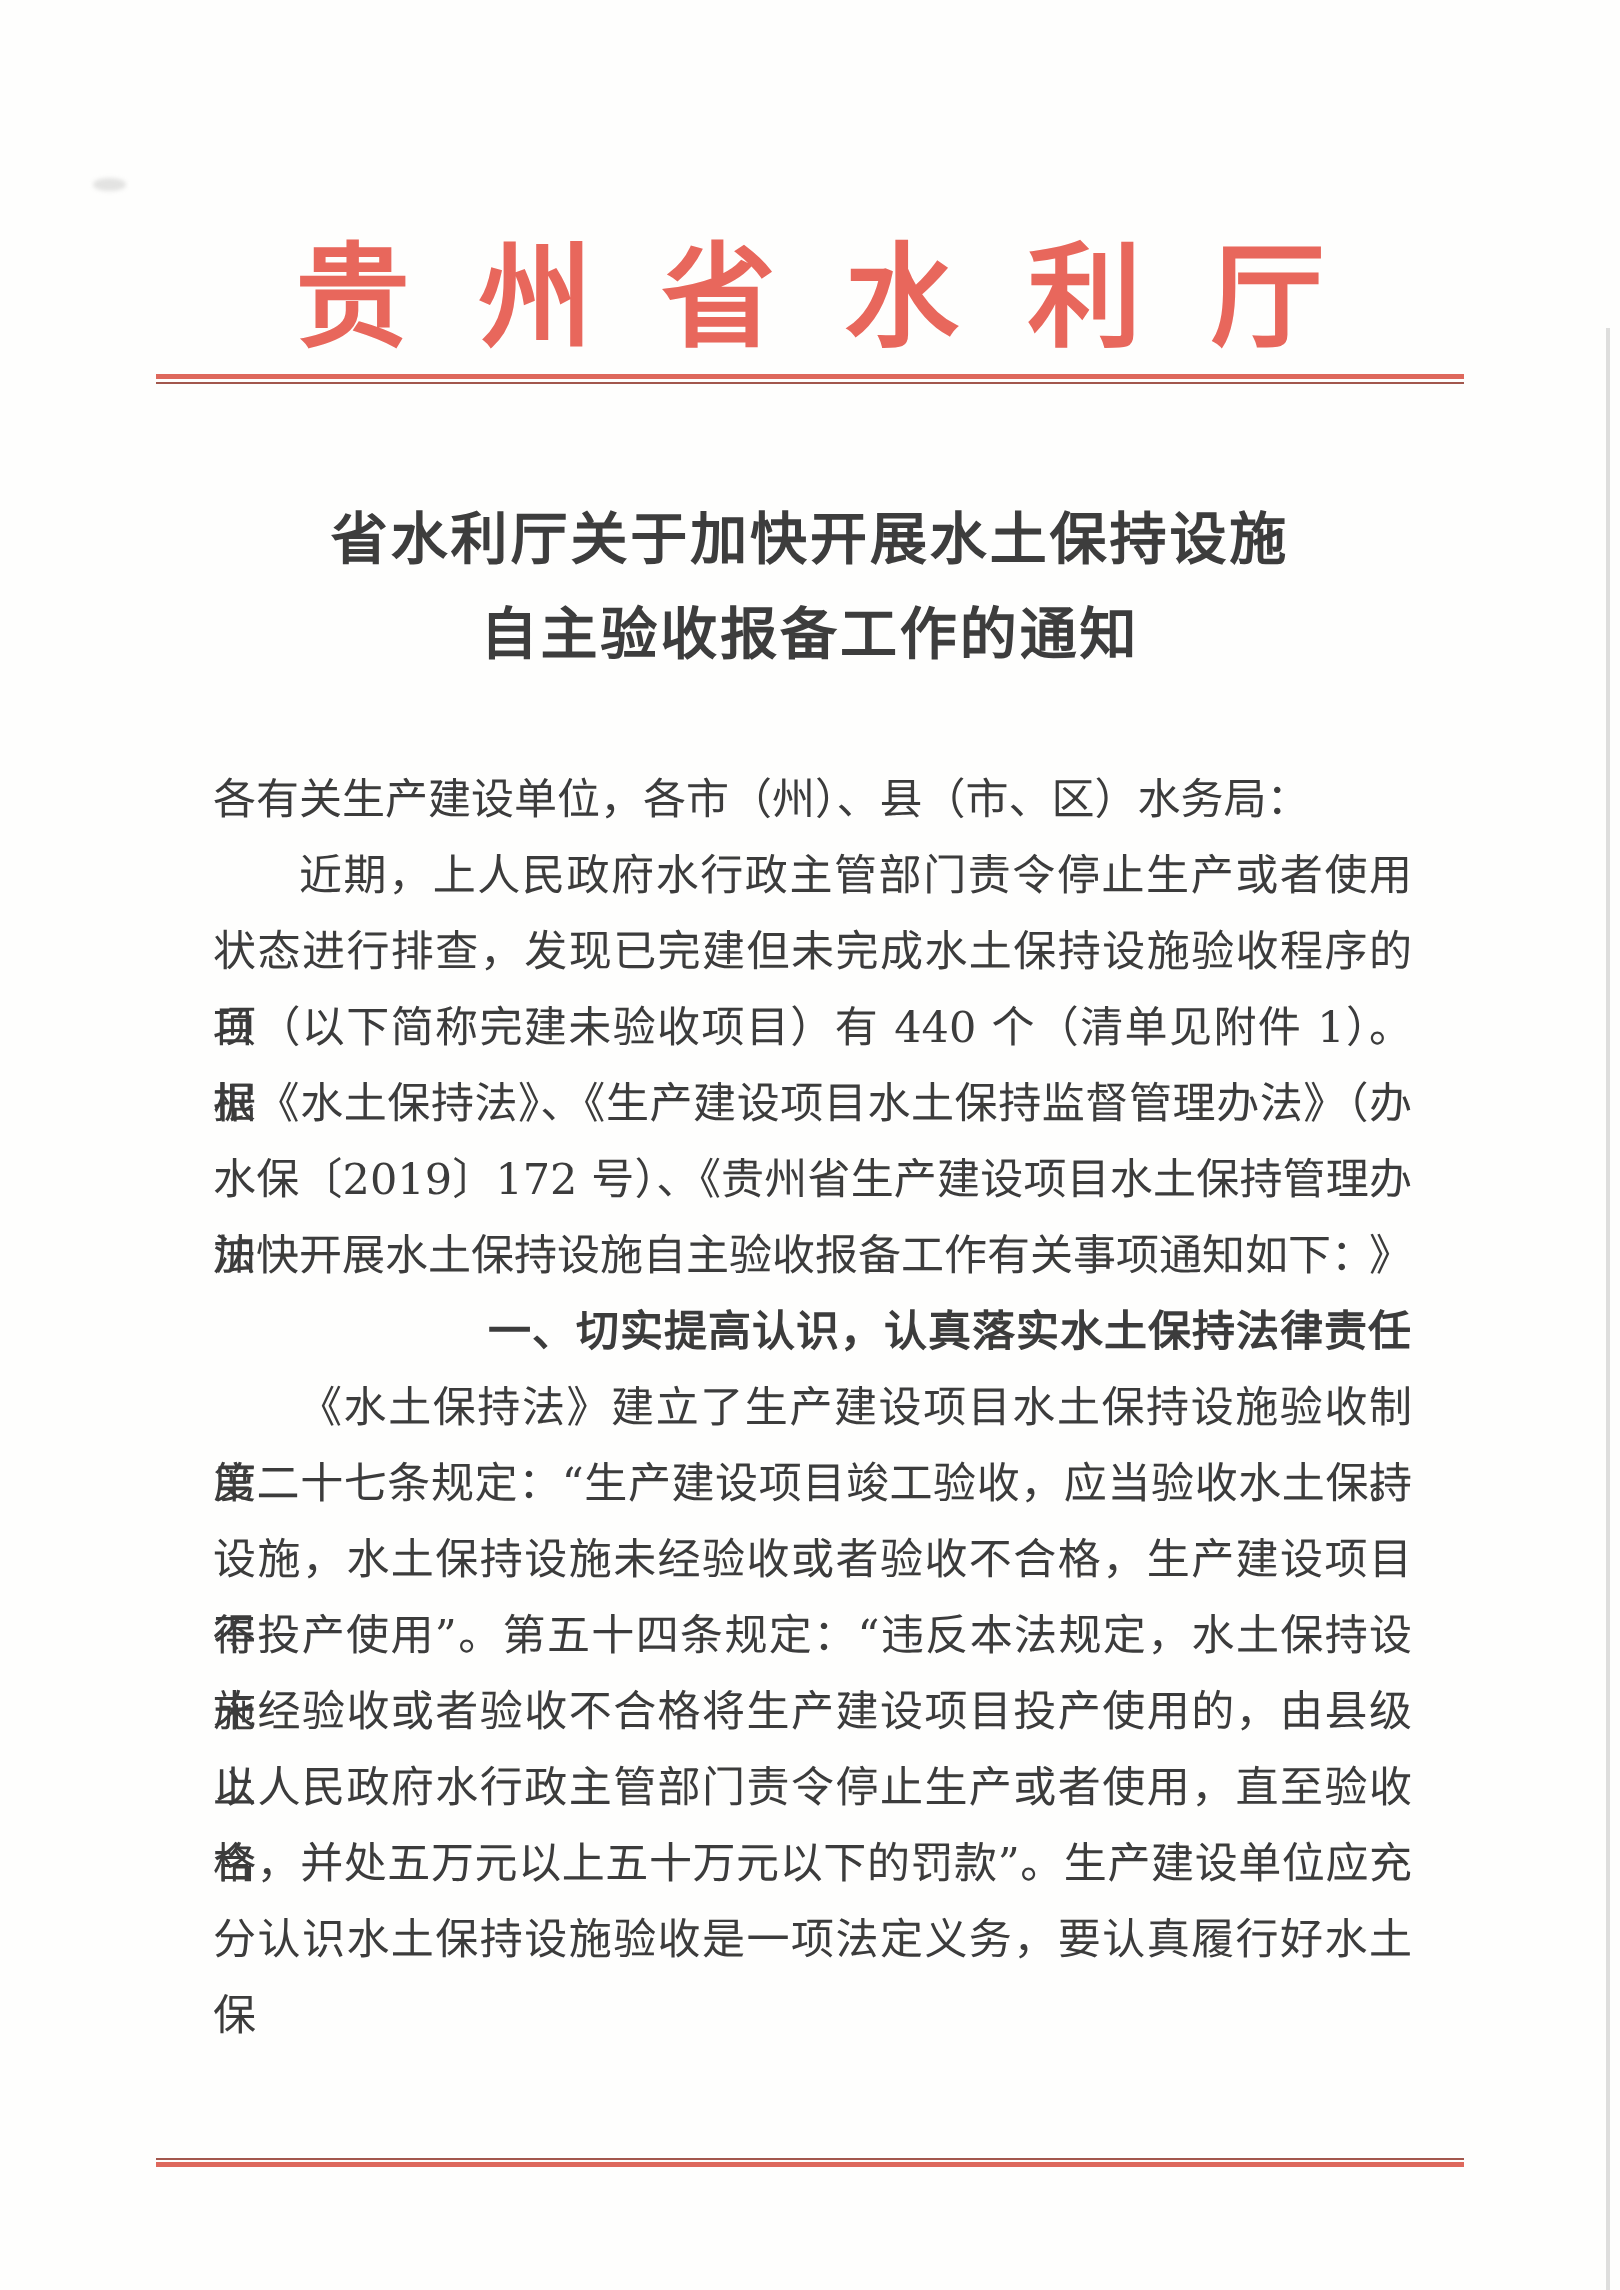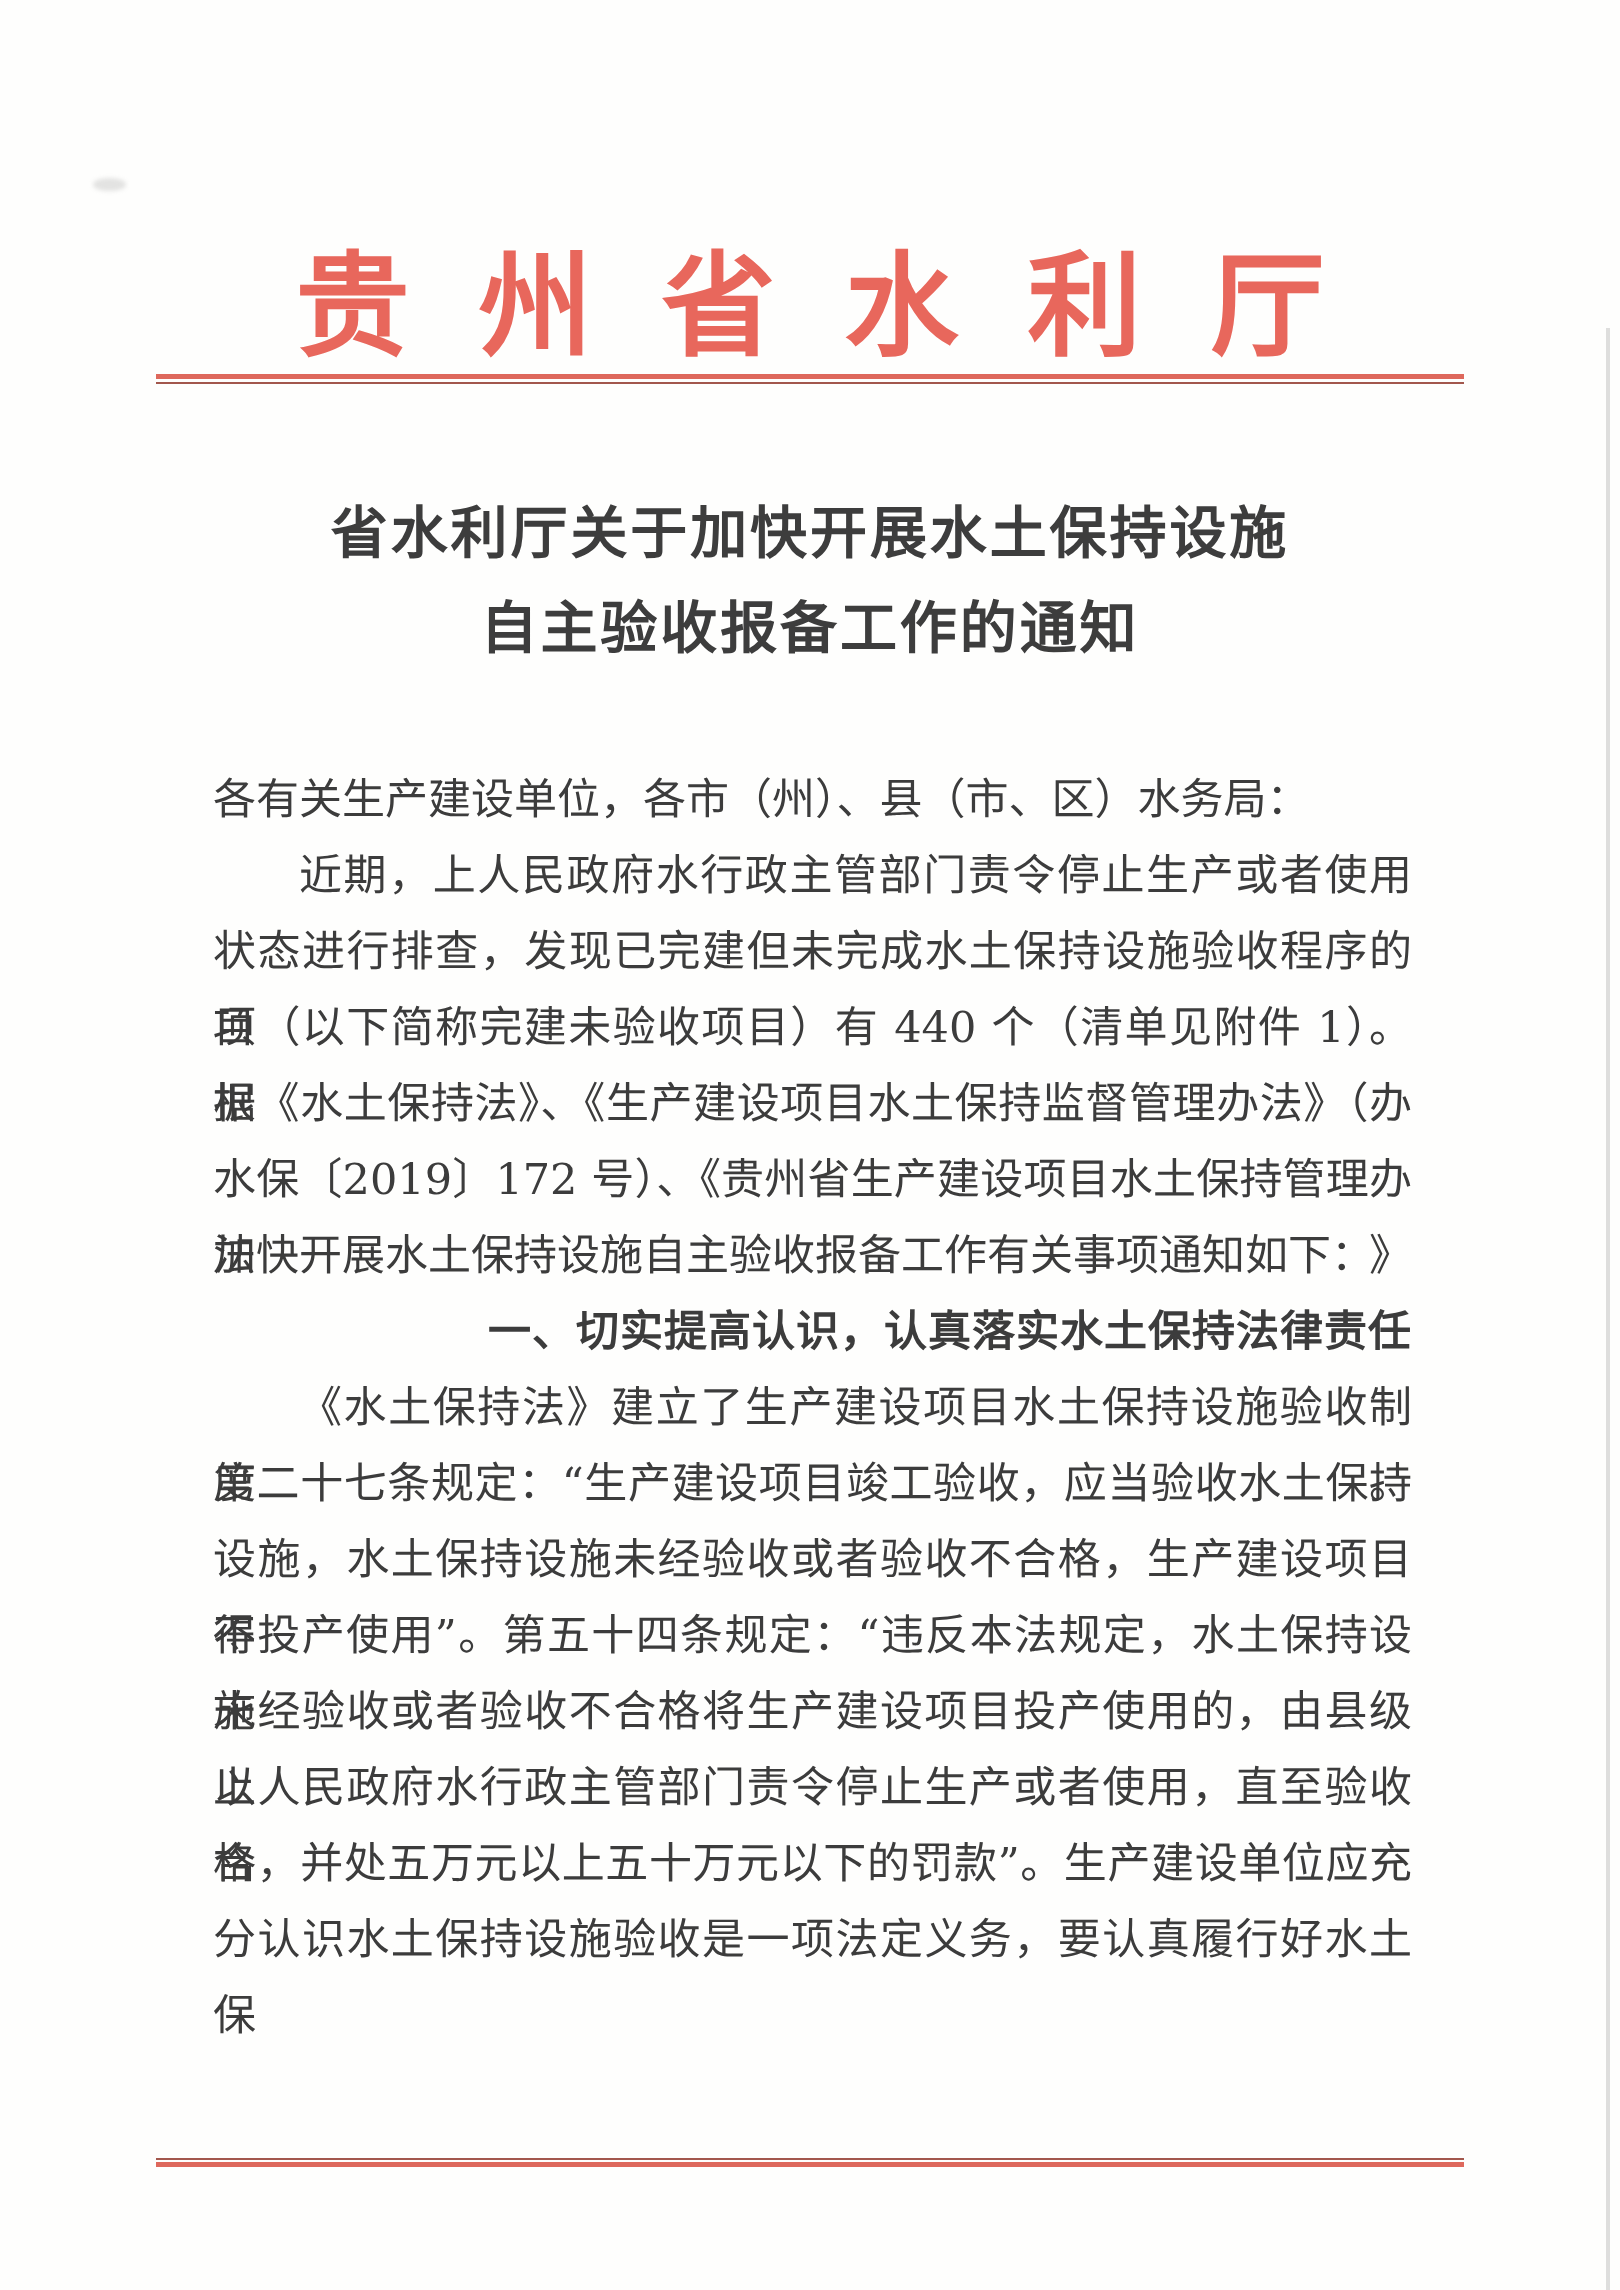--- a/index.html
+++ b/index.html
@@ -24,20 +24,21 @@
     left: 0;
     width: 100%;
     text-align: center;
     font-size: 114px;
     line-height: 137px;
     font-weight: 700;
     color: #e8675c;
     letter-spacing: 69px;
     text-indent: 69px;
     white-space: nowrap;
+    font-family: Liberation Mono, monospace;
   }
 
   
   .rule {
     position: absolute;
     left: 156px;
     width: 1308px;
   }
   .rule-top    { top: 374px; }
   .rule-bottom { top: 2158px; }
@@ -51,21 +52,20 @@
     position: absolute;
     top: 491px;
     left: 0;
     width: 100%;
     text-align: center;
     font-size: 57px;
     line-height: 95px;
     font-weight: 700;
     letter-spacing: 2.9px;
     color: #3d3d3d;
-    font-family: Liberation Mono, monospace;
   }
 
   
   .body-block {
     position: absolute;
     top: 761px;
     left: 213px;
     width: 1199px;
     font-size: 43px;
     color: #3c3c3c;

